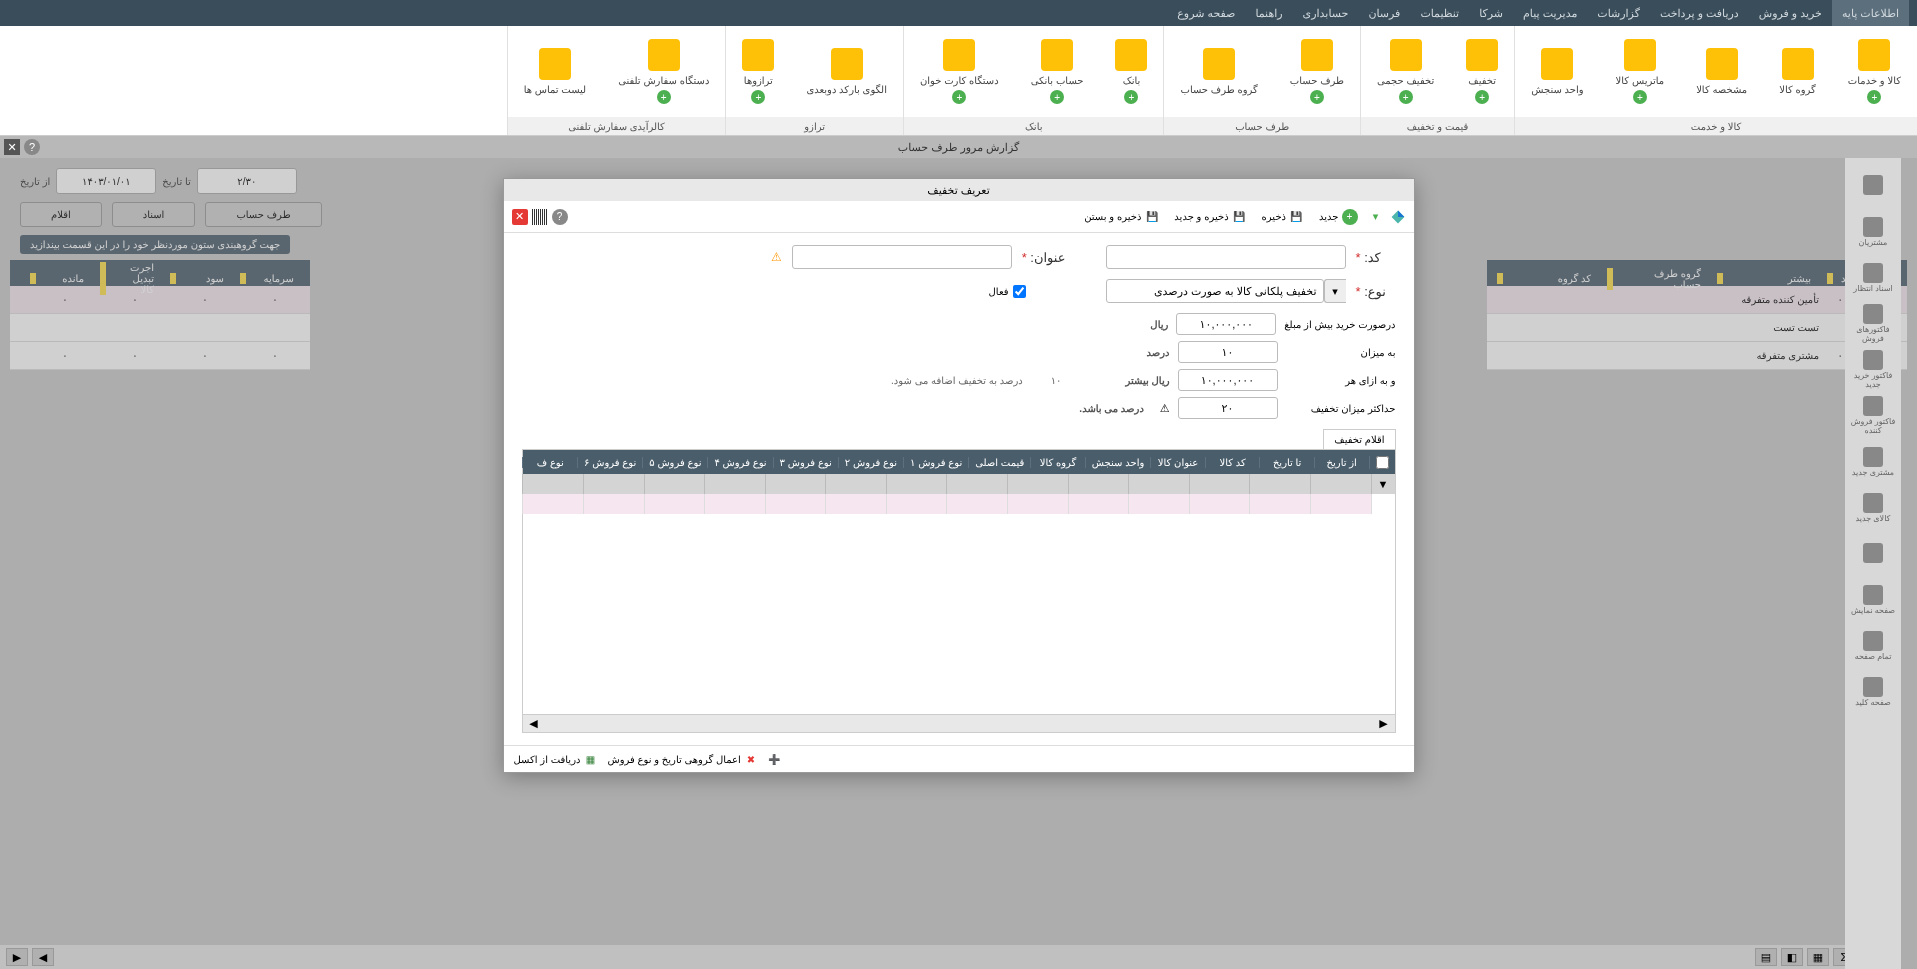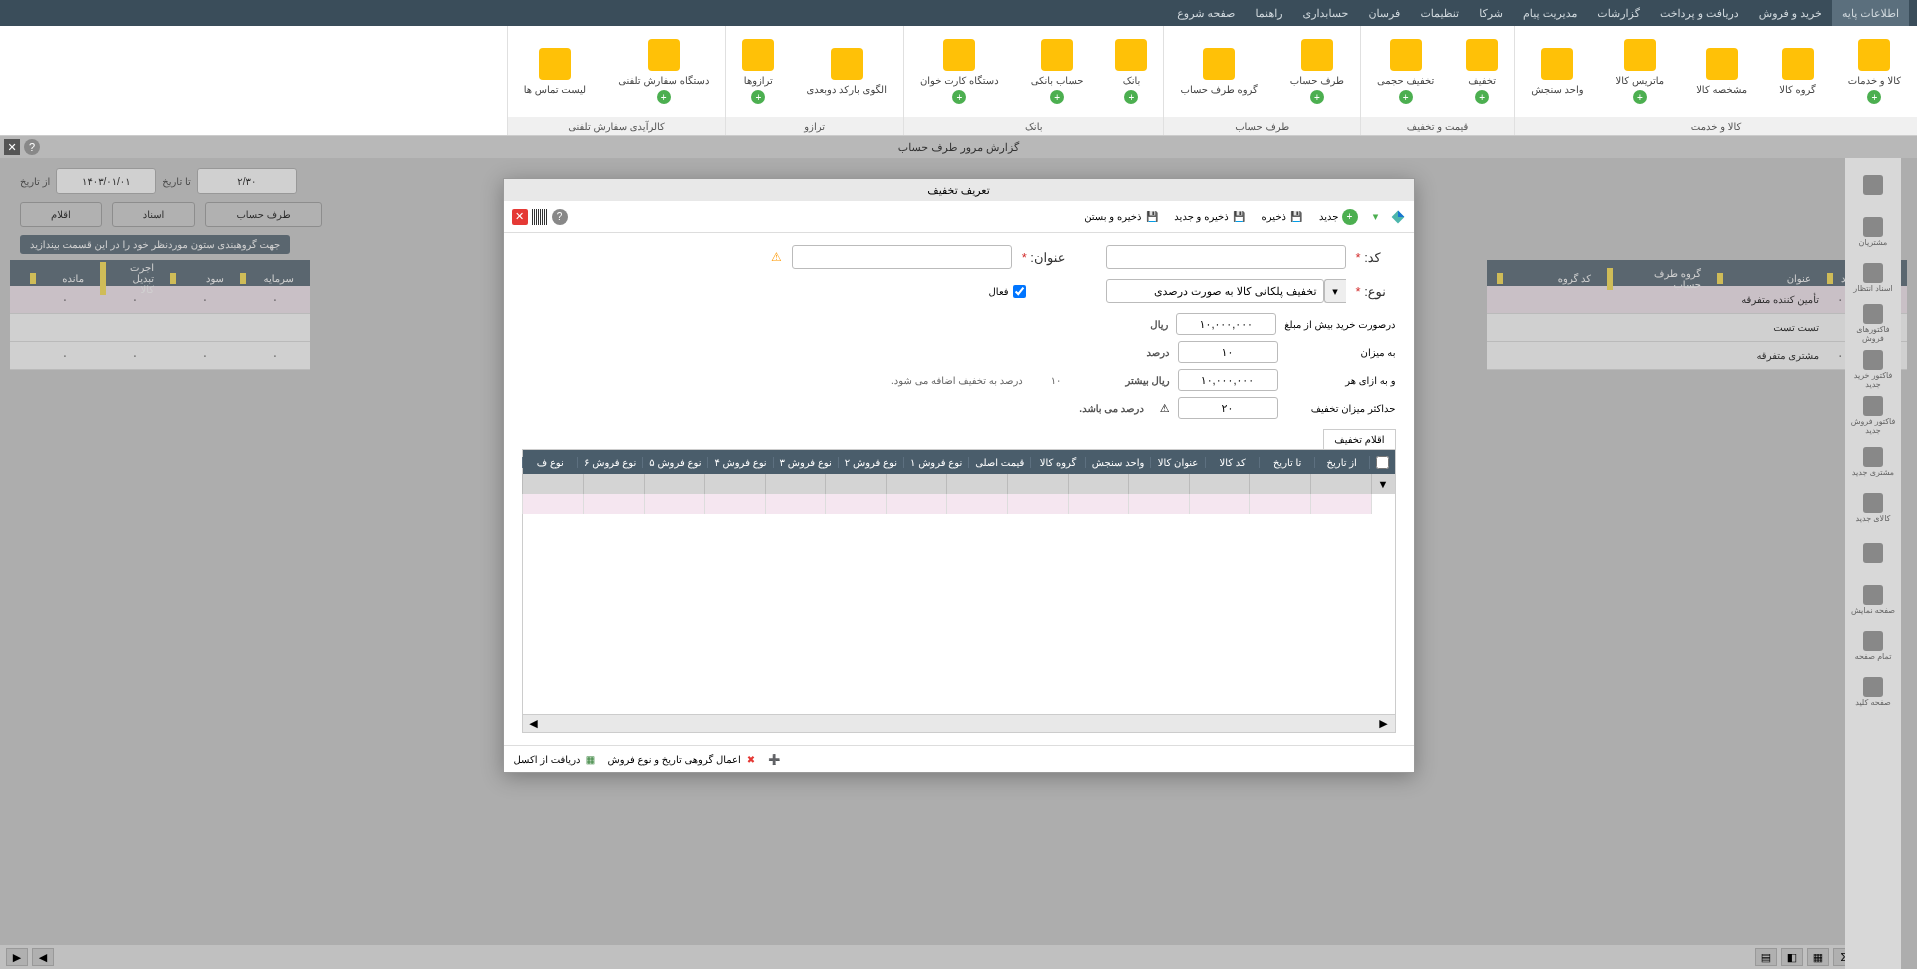--- a/index.html
+++ b/index.html
@@ -254,21 +254,21 @@
       <div class="tbtn">اقلام</div>
     </div>
   <div class="bg-group">
       <div class="hint">جهت گروهبندی ستون موردنظر خود را در این قسمت بیندازید</div>
     </div>
   <div style="display:flex; direction:rtl;">
     <div style="flex:0 0 420px;">
       <div class="bg-table-head">
           <div class="c" style="width: 40px;">#</div>
           <div class="c" style="width: 40px;">کد</div>
-          <div class="c" style="width: 110px;">عنوان</div>
+          <div class="c" style="width: 110px;">بیشتر</div>
           <div class="c" style="width: 110px;">گروه طرف حساب</div>
           <div class="c" style="width: 110px;">کد گروه</div>
         </div>
       <div class="bg-rows">
           <div class="r alt">
             <div class="c" style="width: 40px;">۱</div>
             <div class="c" style="width: 40px;">۰۰۰۱</div>
             <div class="c" style="width: 110px;">تأمین کننده متفرقه</div>
           </div>
           <div class="r">
@@ -331,21 +331,21 @@
     <div class="sic">
       <div class="si"></div>
       <div class="sl">فاکتورهای فروش</div>
     </div>
     <div class="sic">
       <div class="si"></div>
       <div class="sl">فاکتور خرید جدید</div>
     </div>
     <div class="sic">
       <div class="si"></div>
-      <div class="sl">فاکتور فروش جدید</div>
+      <div class="sl">فاکتور فروش کننده</div>
     </div>
     <div class="sic">
       <div class="si"></div>
       <div class="sl">مشتری جدید</div>
     </div>
     <div class="sic">
       <div class="si"></div>
       <div class="sl">کالای جدید</div>
     </div>
     <div class="sic">

